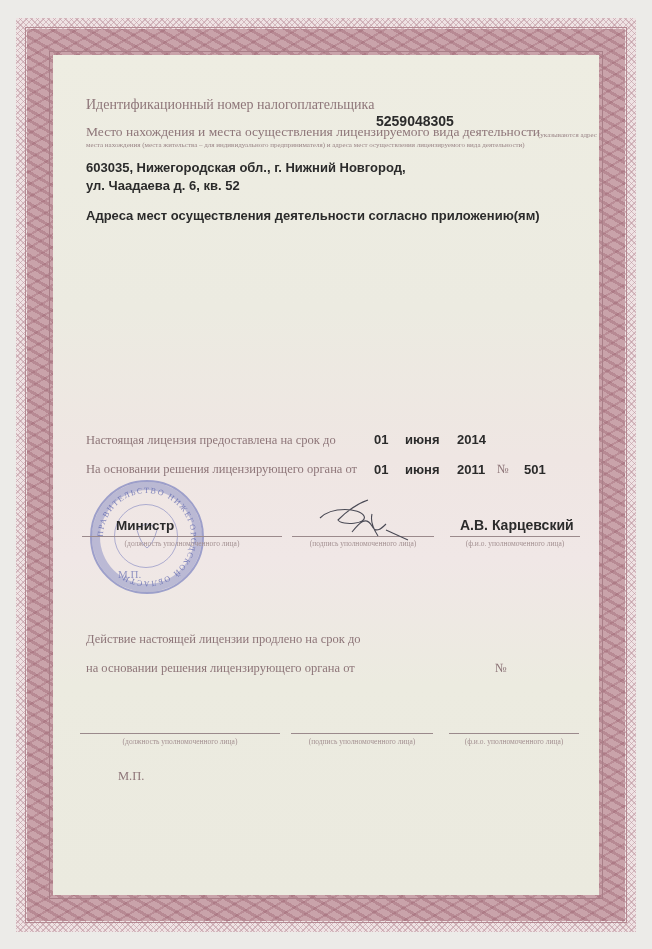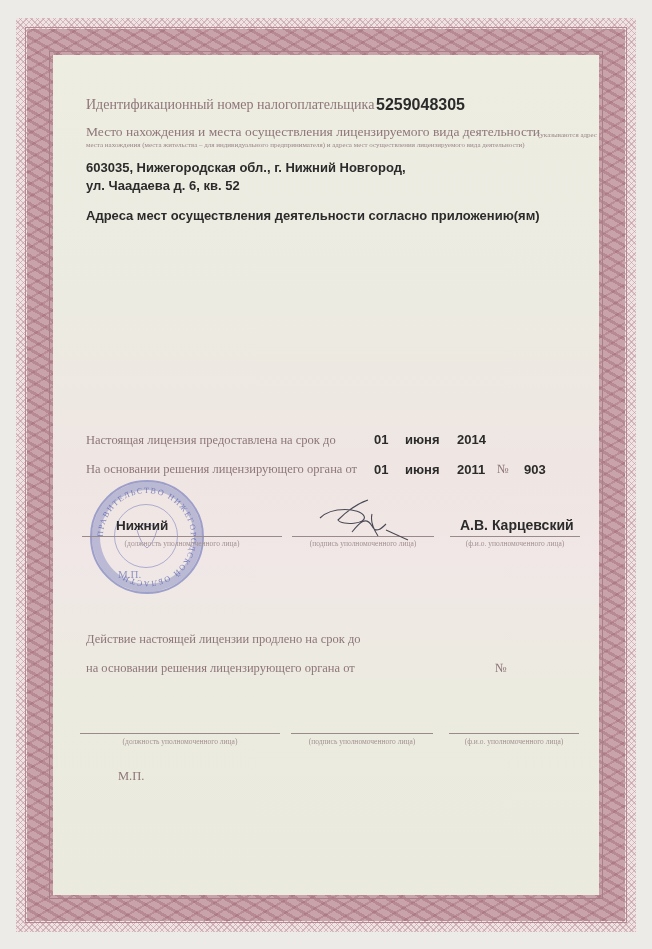--- a/index.html
+++ b/index.html
@@ -55,56 +55,56 @@
 
 <div class="sheet">
   <div class="lace"></div>
   <div class="line1"></div>
   <div class="wave"></div>
   <div class="line2"></div>
   <div class="interior"></div>
 </div>
 
 <div class="txt" style="left:86px;top:97px;font-size:14px;">Идентификационный номер налогоплательщика</div>
-<div class="fill" style="left:376px;top:96px;font-size:16px;">5259048305</div>
+<div class="fill" style="left:376px;top:113px;font-size:14px;">5259048305</div>
 
 <div class="txt" style="left:86px;top:124px;font-size:13.5px;">Место нахождения и места осуществления лицензируемого вида деятельности</div>
 <div class="tiny" style="left:505px;top:131px;padding-left:33px;">(указываются адрес</div>
 <div class="tiny" style="left:86px;top:141px;">места нахождения (места жительства – для индивидуального предпринимателя) и адреса мест осуществления лицензируемого вида деятельности)</div>
 
 <div class="fill" style="left:86px;top:160px;">603035, Нижегородская обл., г. Нижний Новгород,</div>
 <div class="fill" style="left:86px;top:178px;">ул. Чаадаева д. 6, кв. 52</div>
 <div class="fill" style="left:86px;top:208px;">Адреса мест осуществления деятельности согласно приложению(ям)</div>
 
 <div class="txt" style="left:86px;top:433px;text-align:center;">Настоящая лицензия предоставлена на срок до</div>
 <div class="fill" style="left:374px;top:432px;">01</div>
 <div class="fill" style="left:405px;top:432px;">июня</div>
 <div class="fill" style="left:457px;top:432px;">2014</div>
 
 <div class="txt" style="left:86px;top:462px;">На основании решения лицензирующего органа от</div>
 <div class="fill" style="left:374px;top:462px;">01</div>
 <div class="fill" style="left:405px;top:462px;">июня</div>
 <div class="fill" style="left:457px;top:462px;">2011</div>
 <div class="txt" style="left:497px;top:462px;">№</div>
-<div class="fill" style="left:524px;top:462px;">903</div>
+<div class="fill" style="left:524px;top:462px;">501</div>
 
 <div class="stamp">
   <div class="stamp-inner"></div>
   <svg class="stamp-text" viewBox="0 0 110 110">
     <defs>
         <path id="ring" d="M55,55 m-44,0 a44,44 0 1,1 88,0 a44,44 0 1,1 -88,0"></path>
       </defs>
     <text font-size="8" fill="rgba(80,90,170,.7)" font-family="Liberation Serif, serif" letter-spacing="1.5">
       <textPath href="#ring">ПРАВИТЕЛЬСТВО НИЖЕГОРОДСКОЙ ОБЛАСТИ</textPath>
     </text>
     <path d="M45,48 q10,-12 20,0 q-4,14 -10,18 q-6,-4 -10,-18z" fill="none" stroke="rgba(80,90,170,.45)" stroke-width="1"></path>
   </svg>
 </div>
 
-<div class="fill" style="left:116px;top:518px;font-size:13.5px;">Нижний</div>
+<div class="fill" style="left:116px;top:518px;font-size:13.5px;">Министр</div>
 <div class="hr" style="left:82px;top:536px;width:200px;"></div>
 <div class="hr" style="left:292px;top:536px;width:142px;"></div>
 <div class="hr" style="left:450px;top:536px;width:130px;"></div>
 <div class="fill" style="left:460px;top:517px;font-size:14px;">А.В. Карцевский</div>
 
 <svg style="position:absolute;left:312px;top:496px;" width="110" height="50" viewBox="0 0 110 50">
   <path d="M8,22 C20,10 48,12 52,20 C56,28 30,30 26,24 C34,16 44,8 56,4 M40,36 C48,26 54,20 60,30 C64,38 70,32 74,28 M60,18 C58,26 62,34 66,40 M74,34 L96,44" fill="none" stroke="#4a4a55" stroke-width="1.1"></path>
 </svg>
 
 <div class="cap" style="left:82px;top:539px;width:200px;">(должность уполномоченного лица)</div>

